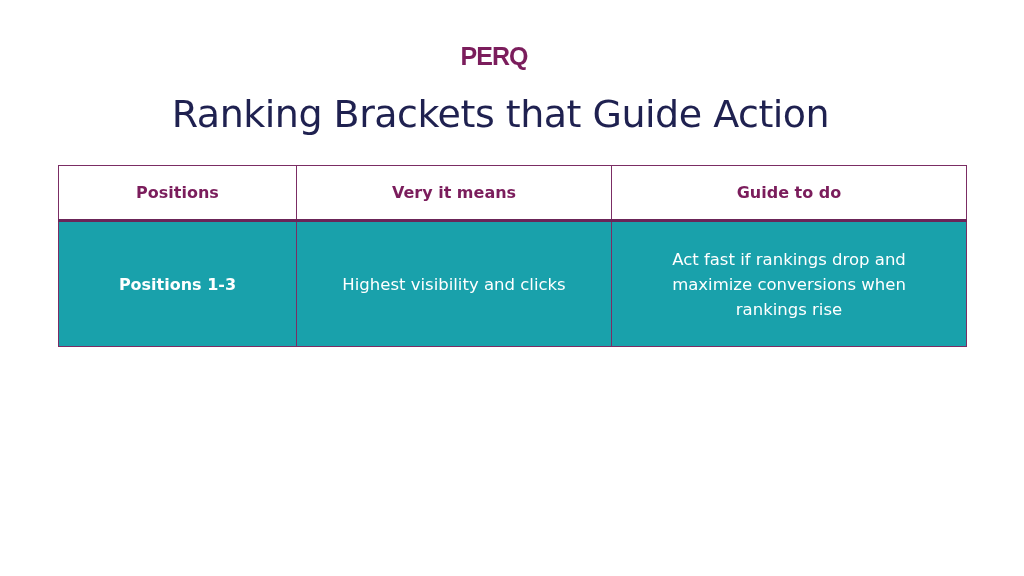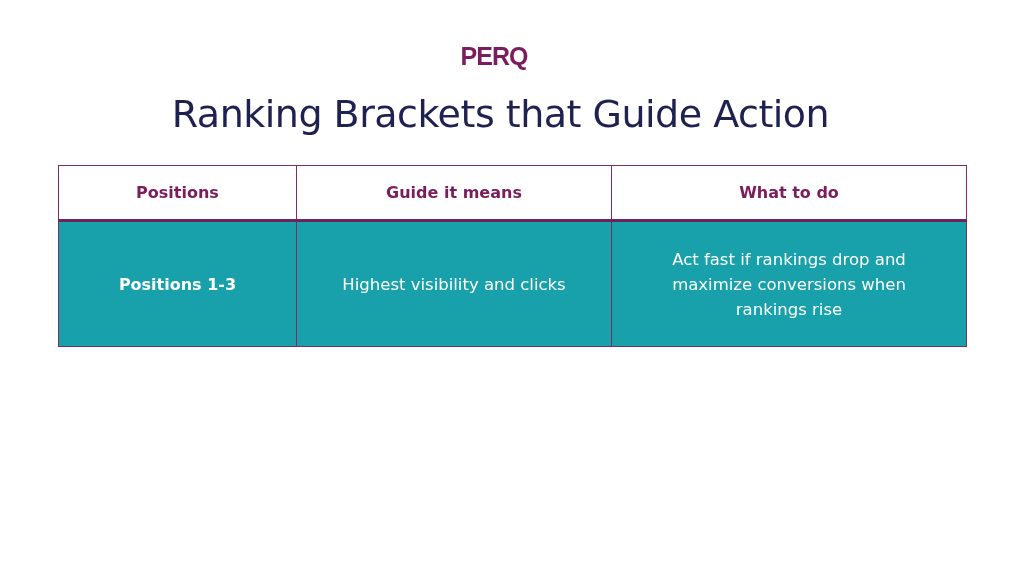--- a/index.html
+++ b/index.html
@@ -43,22 +43,22 @@
 
 <table class="tbl">
   <colgroup>
     <col style="width:238px">
       <col style="width:315px">
       <col style="width:355px">
   </colgroup>
   <thead>
     <tr>
       <th>Positions</th>
-      <th>Guide it means</th>
-      <th>What to do</th>
+      <th>Very it means</th>
+      <th>Guide to do</th>
     </tr>
   </thead>
   <tbody>
     <tr class="r0">
       <td class="pos">Positions 1-3</td>
       <td>Highest visibility and clicks</td>
       <td>Act fast if rankings drop and maximize conversions when rankings rise</td>
     </tr>
   </tbody>
 </table>

